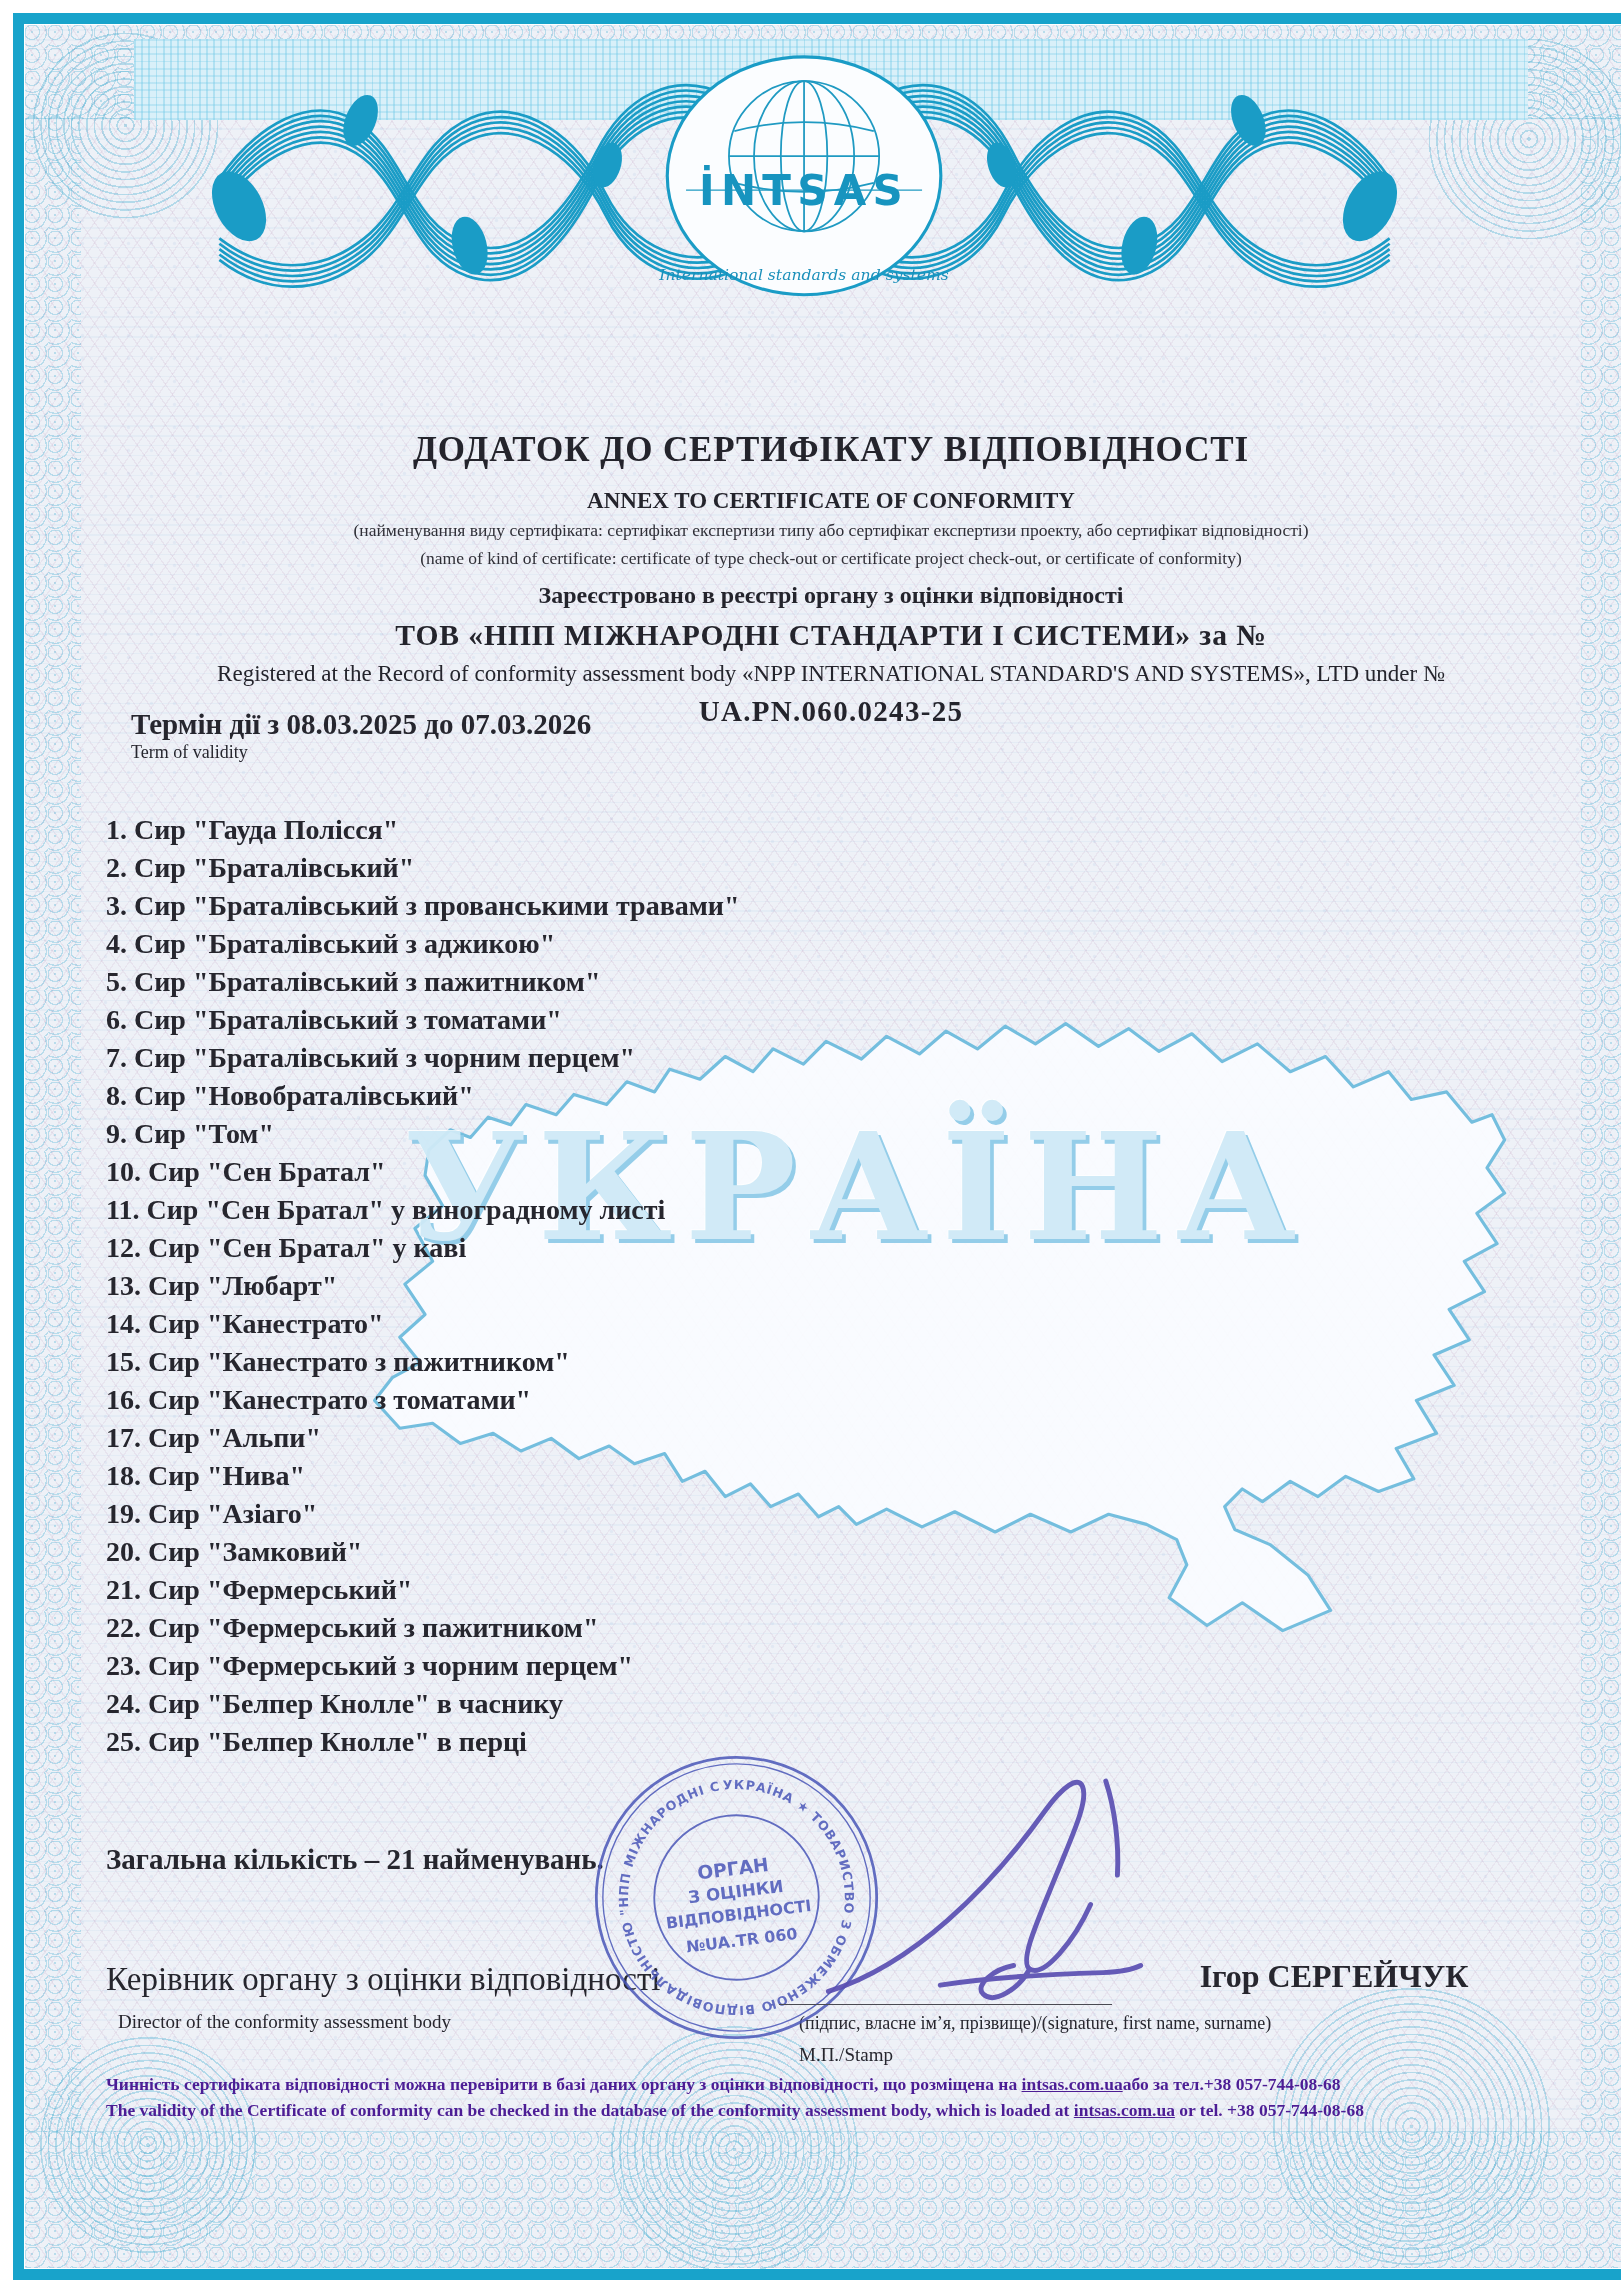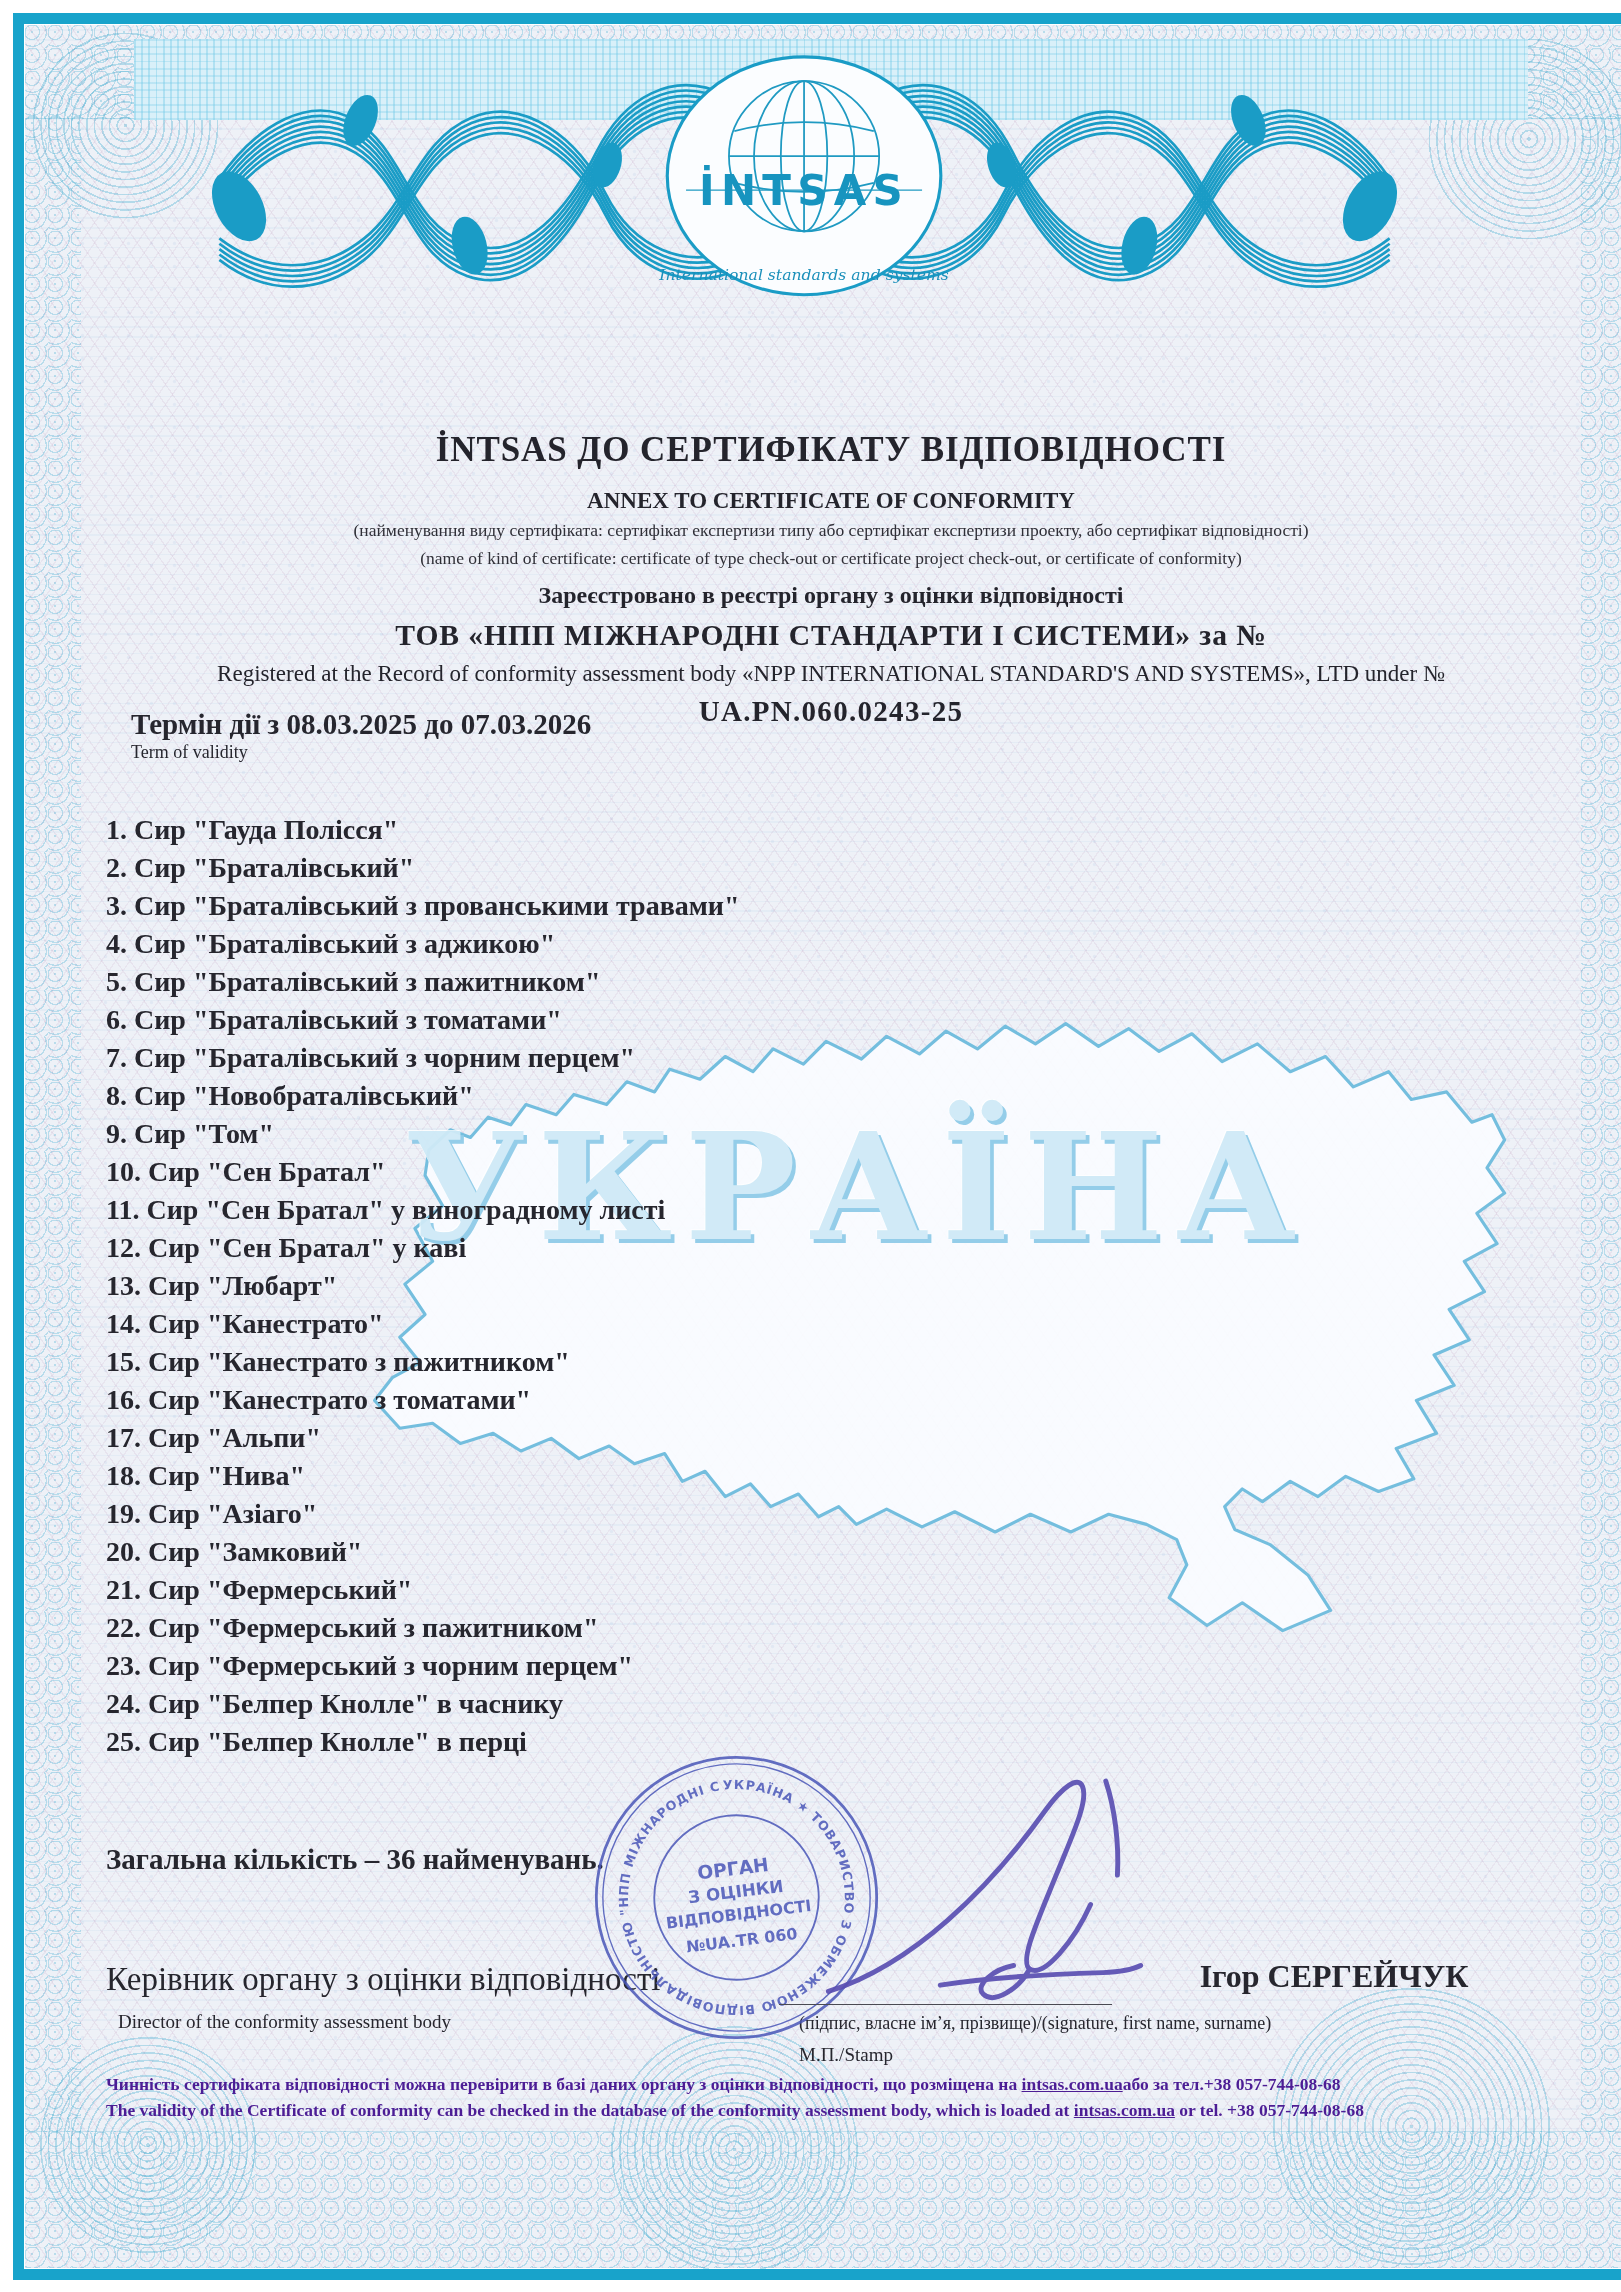--- a/index.html
+++ b/index.html
@@ -145,21 +145,21 @@
       L 740,480 L 726,494 L 734,512 L 762,524 L 792,548 L 810,576 L 772,592 L 740,570 L 712,588 L 682,566
       L 696,540 L 688,520 L 664,508 L 634,500 L 604,514 L 572,500 L 544,514 L 512,498 L 486,510 L 458,496
       L 434,508 L 420,494 L 404,502 L 388,484 L 366,494 L 350,476 L 330,486 L 314,466 L 296,474 L 282,452
       L 258,460 L 238,446 L 214,456 L 192,440 L 168,450 L 146,436 L 120,444 L 98,428 L 72,432 L 52,410
       L 66,392 L 88,380 L 72,360 L 92,342 L 76,318 L 98,300 L 84,274 L 106,256 L 92,232 Z"></path>
   </svg>
 
   <div class="watermark">УКРАЇНА</div>
 
   <div class="head">
-    <div class="h-uk">İNTSAS ДО СЕРТИФІКАТУ ВІДПОВІДНОСТІ</div>
+    <div class="h-uk">ДОДАТОК ДО СЕРТИФІКАТУ ВІДПОВІДНОСТІ</div>
     <div class="h-en">ANNEX TO CERTIFICATE OF CONFORMITY</div>
     <div class="note">(найменування виду сертифіката: сертифікат експертизи типу або сертифікат експертизи проекту, або сертифікат відповідності)</div>
     <div class="note">(name of kind of certificate: certificate of type check-out or certificate project check-out, or certificate of conformity)</div>
     <div class="reg-uk">Зареєстровано в реєстрі органу з оцінки відповідності</div>
     <div class="reg-body">ТОВ «НПП МІЖНАРОДНІ СТАНДАРТИ І СИСТЕМИ» за №</div>
     <div class="reg-en">Registered at the Record of conformity assessment body «NPP INTERNATIONAL STANDARD'S AND SYSTEMS», LTD under №</div>
     <div class="reg-num">UA.PN.060.0243-25</div>
   </div>
 
   <div class="validity">
@@ -213,21 +213,21 @@
 
       <div class="cheese-item">22. Сир "Фермерський з пажитником"</div>
 
       <div class="cheese-item">23. Сир "Фермерський з чорним перцем"</div>
 
       <div class="cheese-item">24. Сир "Белпер Кнолле" в часнику</div>
 
       <div class="cheese-item">25. Сир "Белпер Кнолле" в перці</div>
     </div>
 
-  <div class="total">Загальна кількість – 36 найменувань.</div>
+  <div class="total">Загальна кількість – 21 найменувань.</div>
 
   <svg class="stamp" viewBox="0 0 320 320">
     <g fill="none" stroke="#4a57b8">
       <circle cx="160" cy="160" r="150" stroke-width="3"></circle>
       <circle cx="160" cy="160" r="143" stroke-width="1.5"></circle>
       <circle cx="160" cy="160" r="88" stroke-width="2"></circle>
     </g>
     <defs>
       <path id="ringPath" d="M 160,44 A 116,116 0 1 1 159.9,44"></path>
     </defs>

